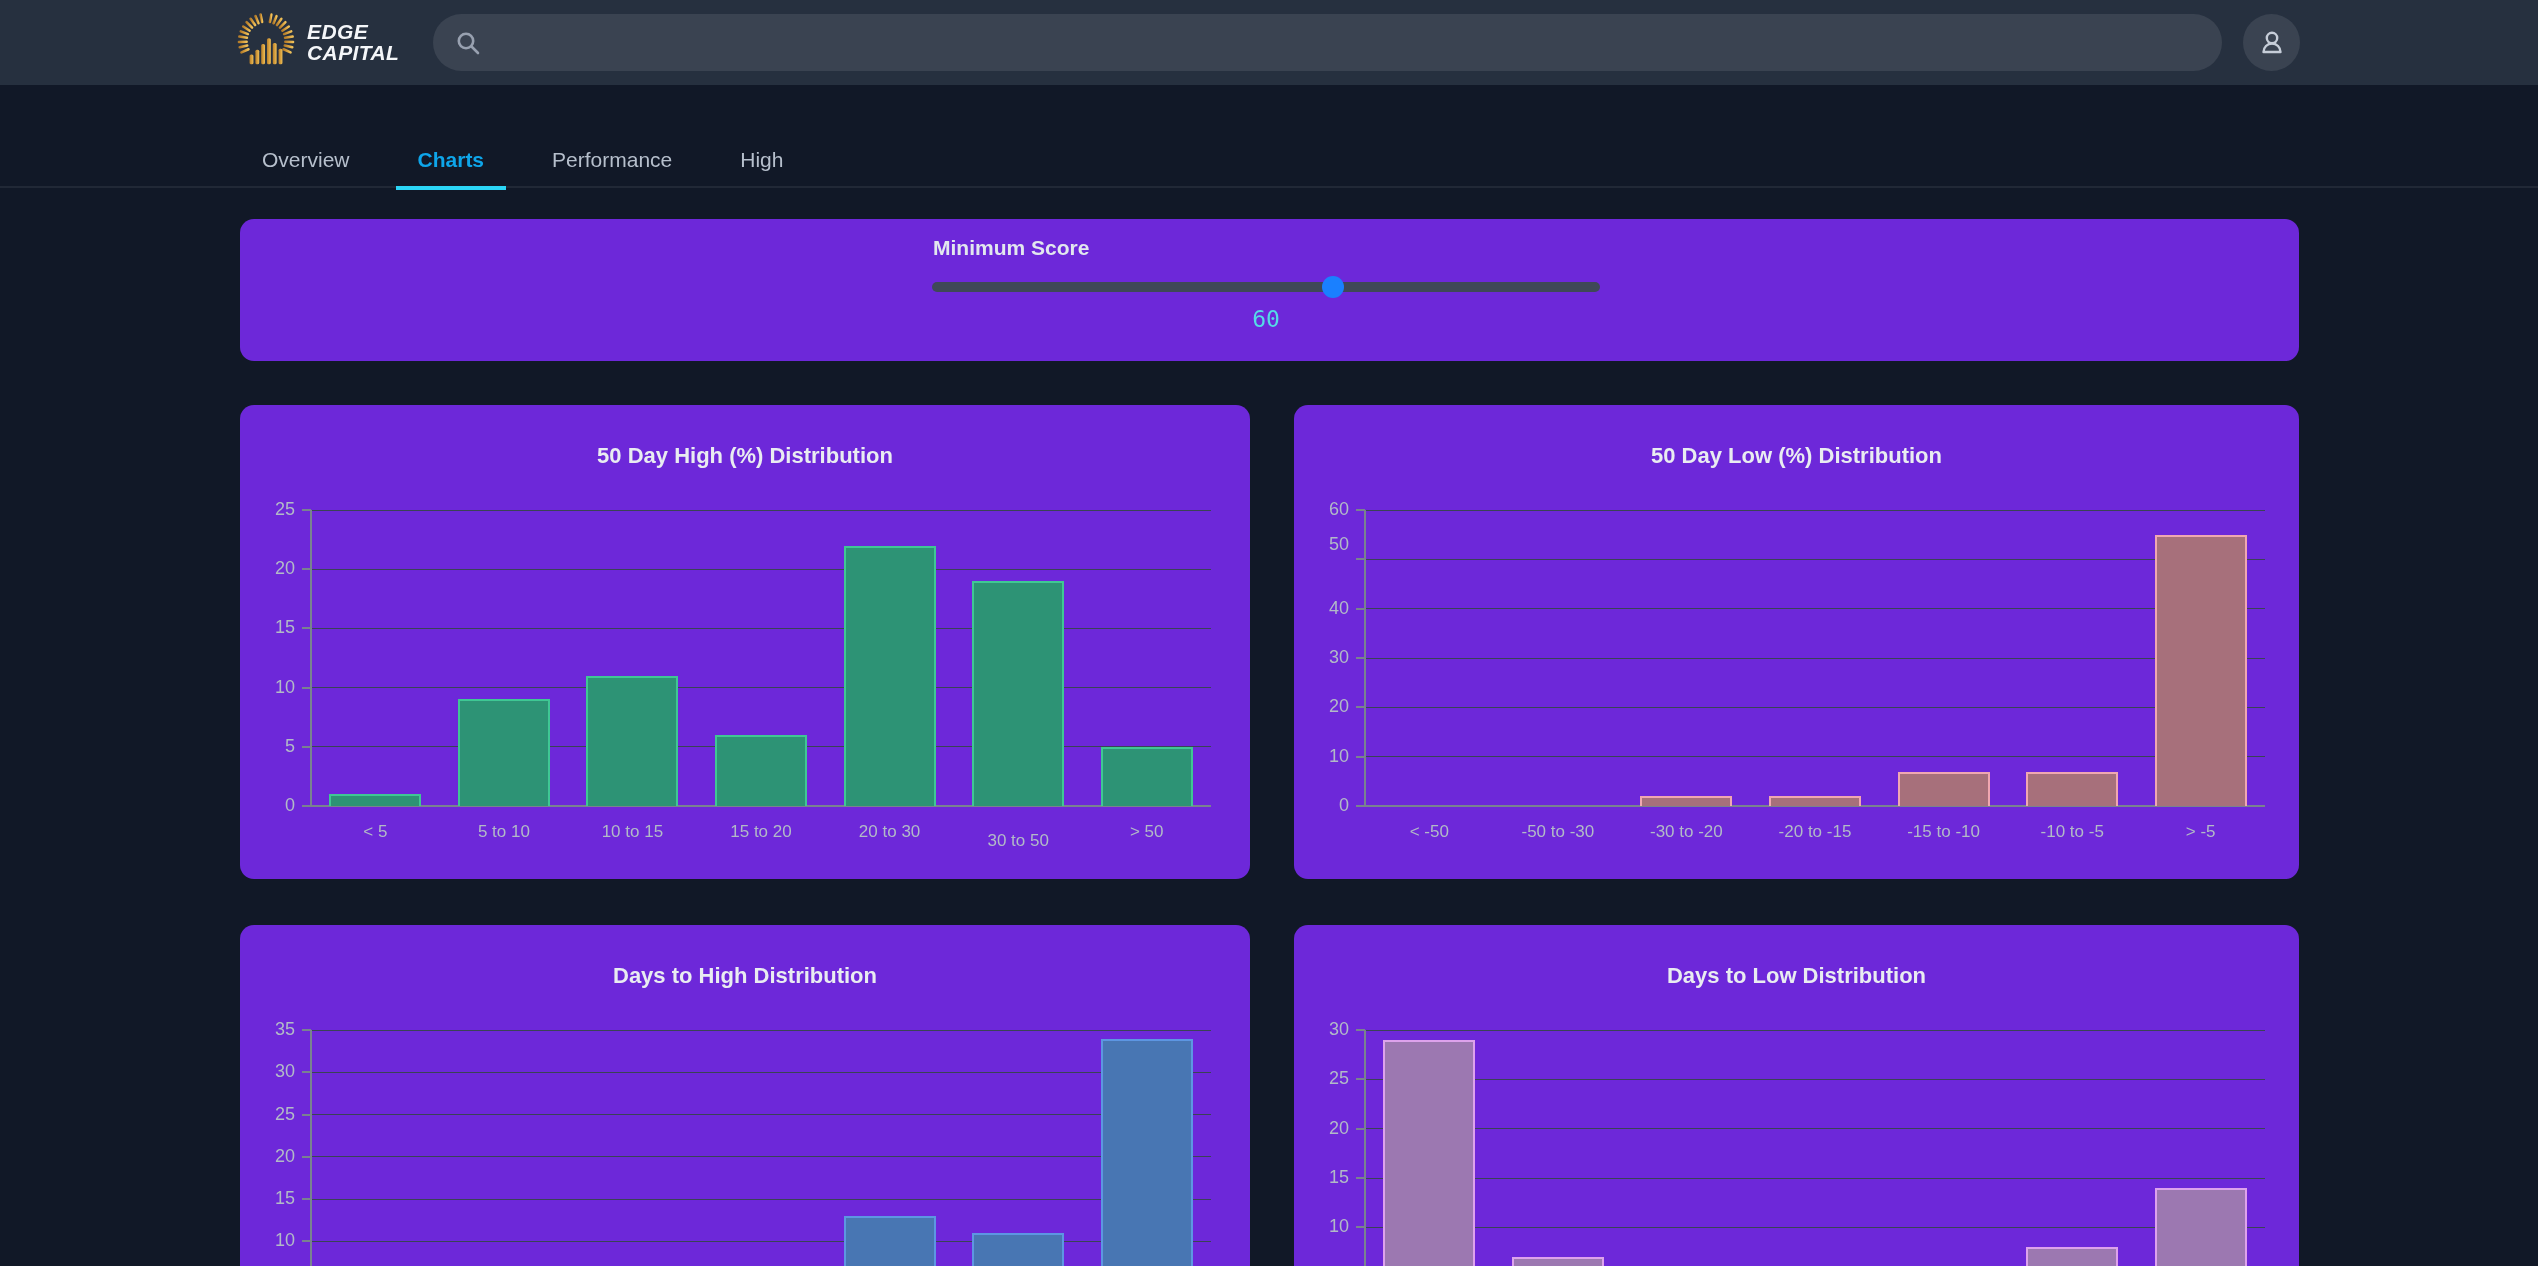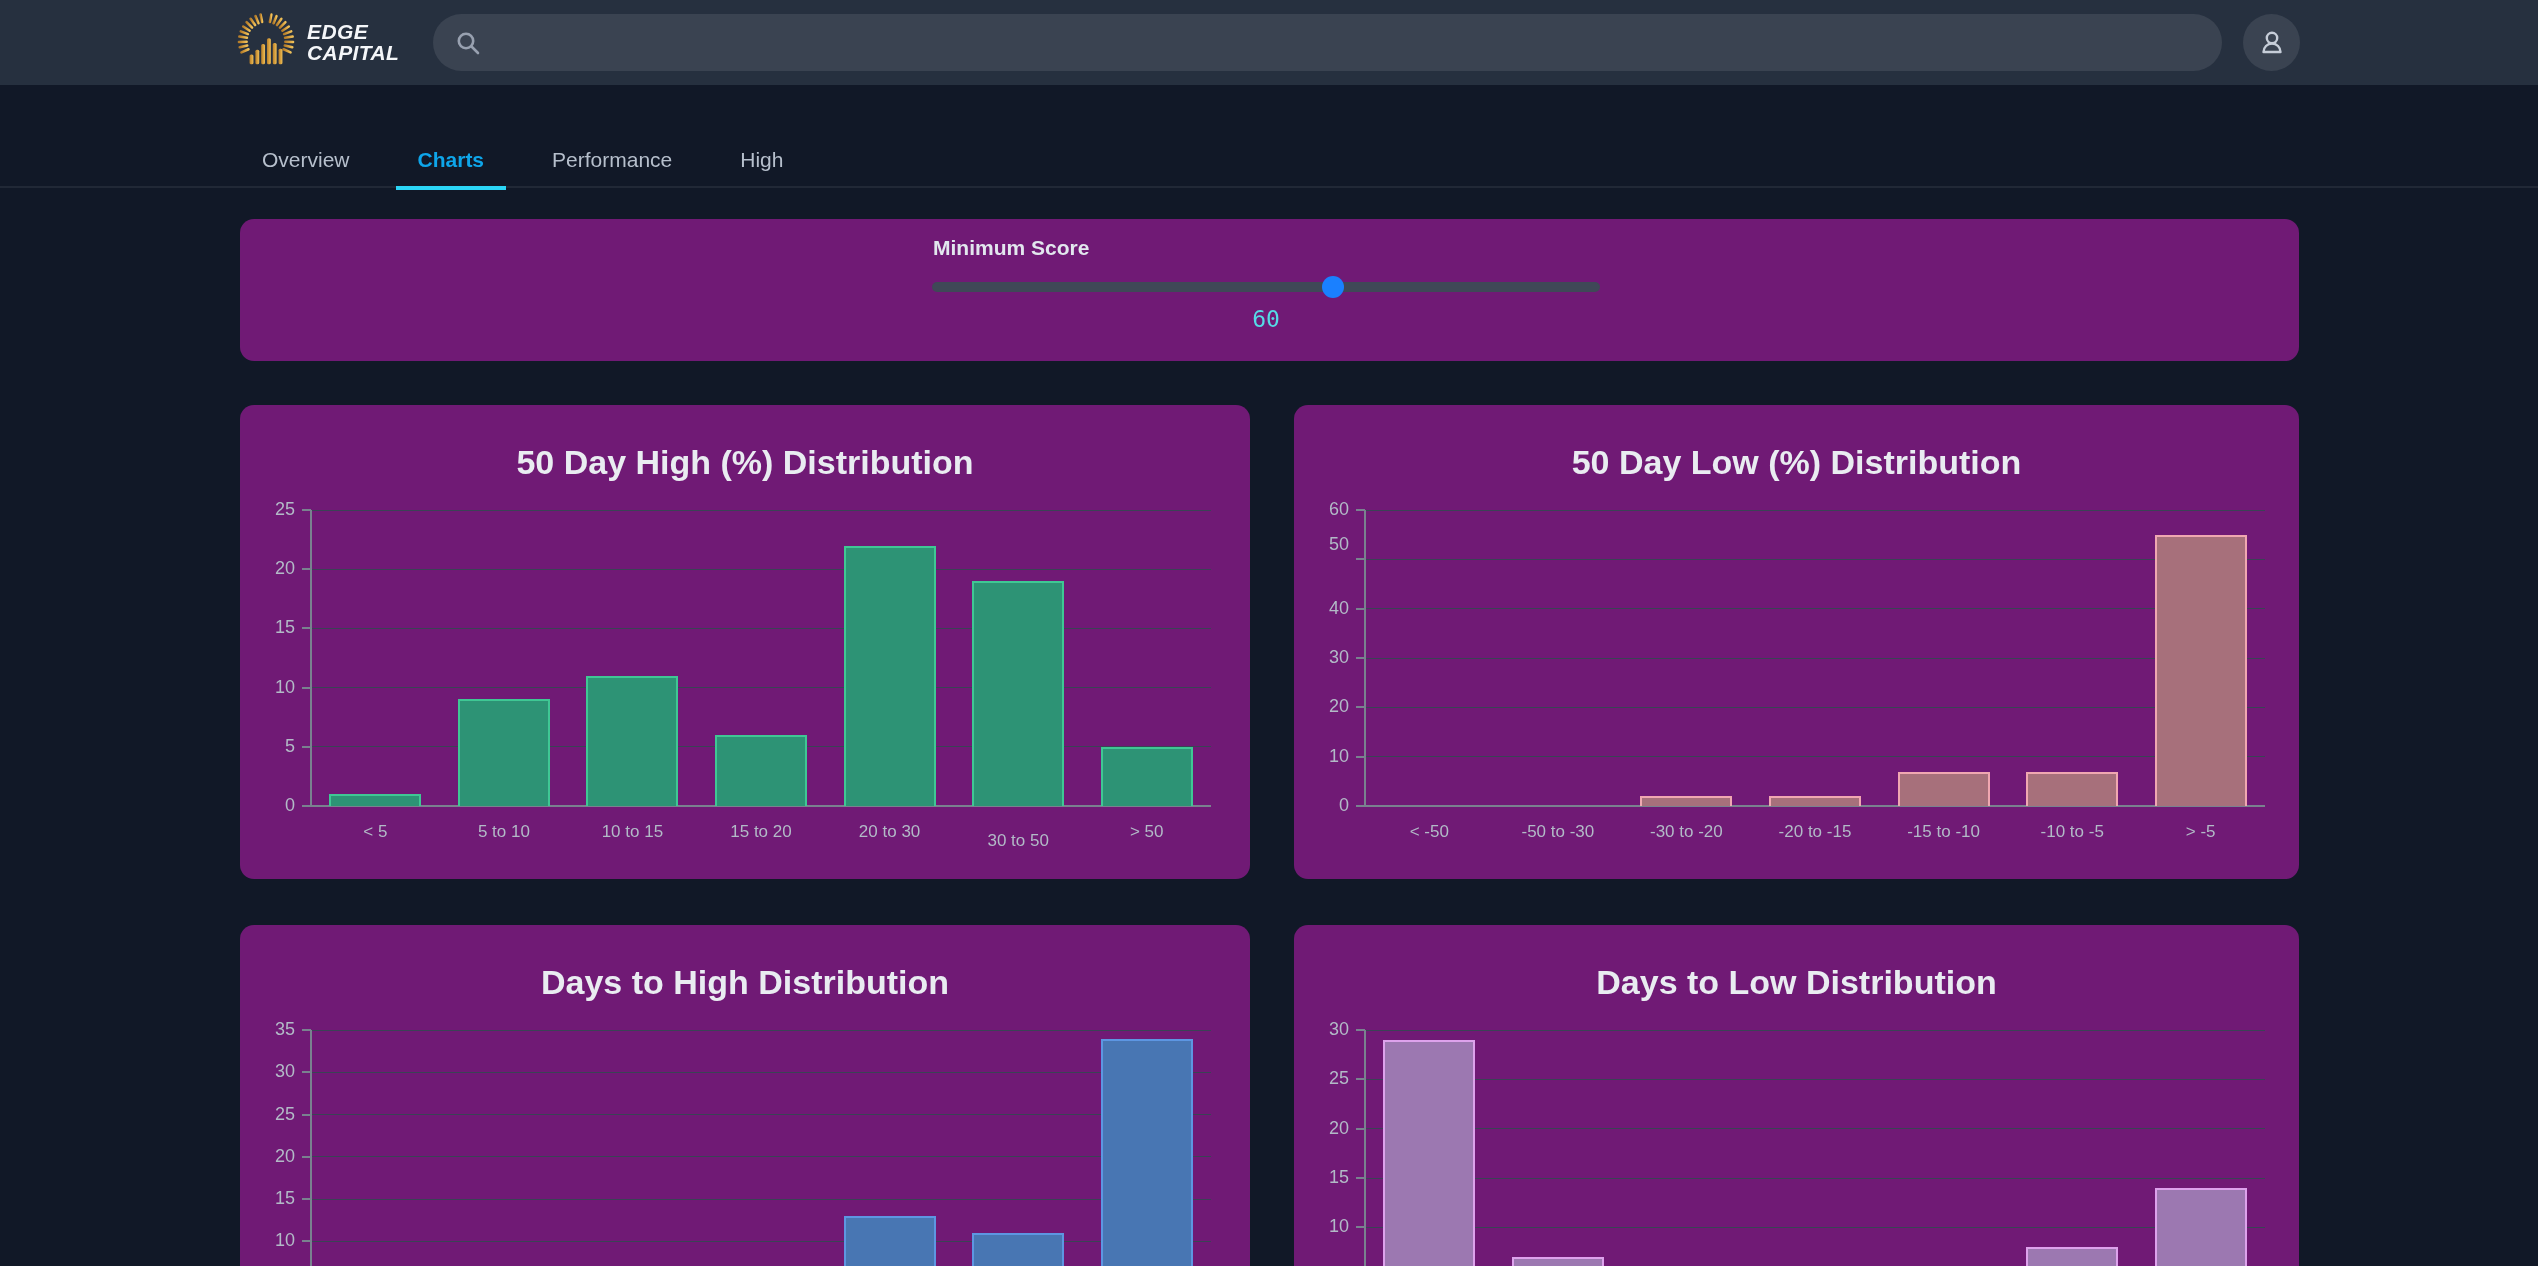--- a/index.html
+++ b/index.html
@@ -42,40 +42,40 @@
     display:inline-block; height:57px; line-height:53px; padding:0 22px; margin-right:24px;
     background:transparent; border:none; cursor:pointer; position:relative;
     font-family:"Liberation Sans", sans-serif; font-size:21px; color:#b6bfcc;
   }
   .tab.active { color:#0ea5e9; font-weight:700; }
   .tab.active::after {
     content:""; position:absolute; left:0; right:0; bottom:-2px; height:4px; background:#2bd5f6;
   }
   
   .card {
-    position:absolute; background:#701a75; border-radius:14px;
+    position:absolute; background:#6d28d9; border-radius:14px;
   }
   
   .filter-card { left:240px; top:219px; width:2059px; height:142px; }
   .filter-label { position:absolute; left:693px; top:17px; font-size:21px; font-weight:600; color:#e2e7ee; }
   .slider-track {
     position:absolute; left:692px; top:63px; width:668px; height:10px;
     background:#3f4857; border-radius:5px; cursor:pointer;
   }
   .slider-thumb {
     position:absolute; top:50%; transform:translateY(-50%);
     width:22px; height:22px; border-radius:50%; background:#1a80ff; cursor:grab;
   }
   .filter-value {
     position:absolute; left:692px; top:87px; width:668px; text-align:center;
     font-family:"DejaVu Sans Mono", monospace; font-size:23px; color:#55dbe6;
   }
   
   .chart-title { position:absolute; top:38px; left:0; width:100%; text-align:center;
-    font-size:34px; font-weight:700; color:#e9ecf1; }
+    font-size:22px; font-weight:700; color:#e9ecf1; }
   .plot { position:absolute; }
   .gridline { position:absolute; left:0; height:1px; background:#3a4355; }
   .axis-y { position:absolute; left:-1px; top:0; width:2px; background:#79828f; }
   .axis-x { position:absolute; left:-1px; bottom:-1px; height:2px; background:#79828f; }
   .ytick { position:absolute; width:9px; height:2px; background:#79828f; left:-9px; }
   .ylab { position:absolute; width:70px; text-align:right; left:-86px;
     font-size:18px; color:#b2bac7; }
   .xlab { position:absolute; text-align:center; font-size:17px; color:#b2bac7; }
   .bar { position:absolute; bottom:0; border-style:solid; border-bottom:none; }
 </style>

